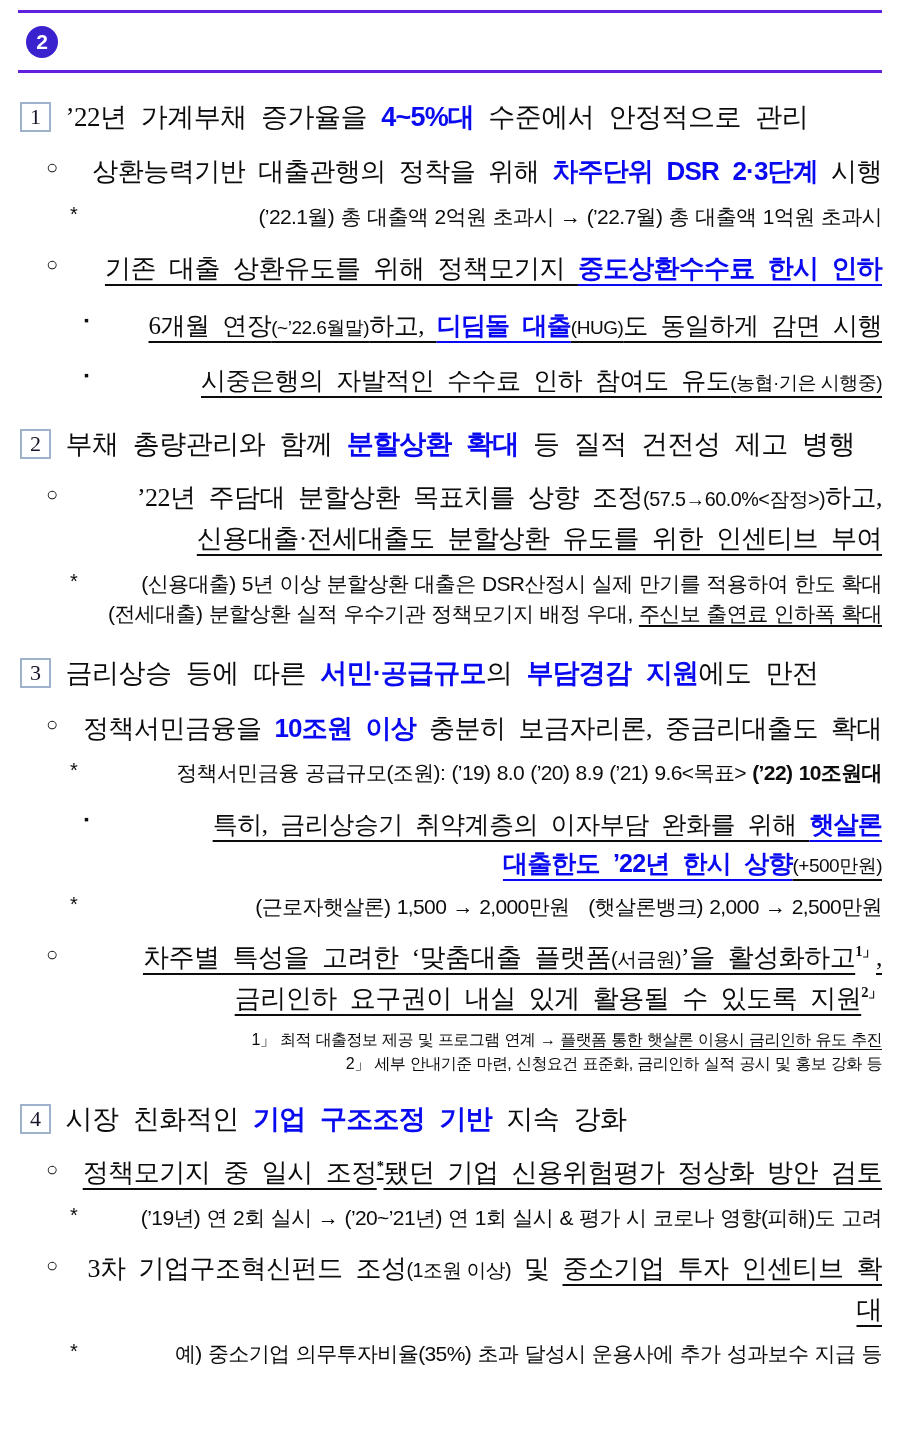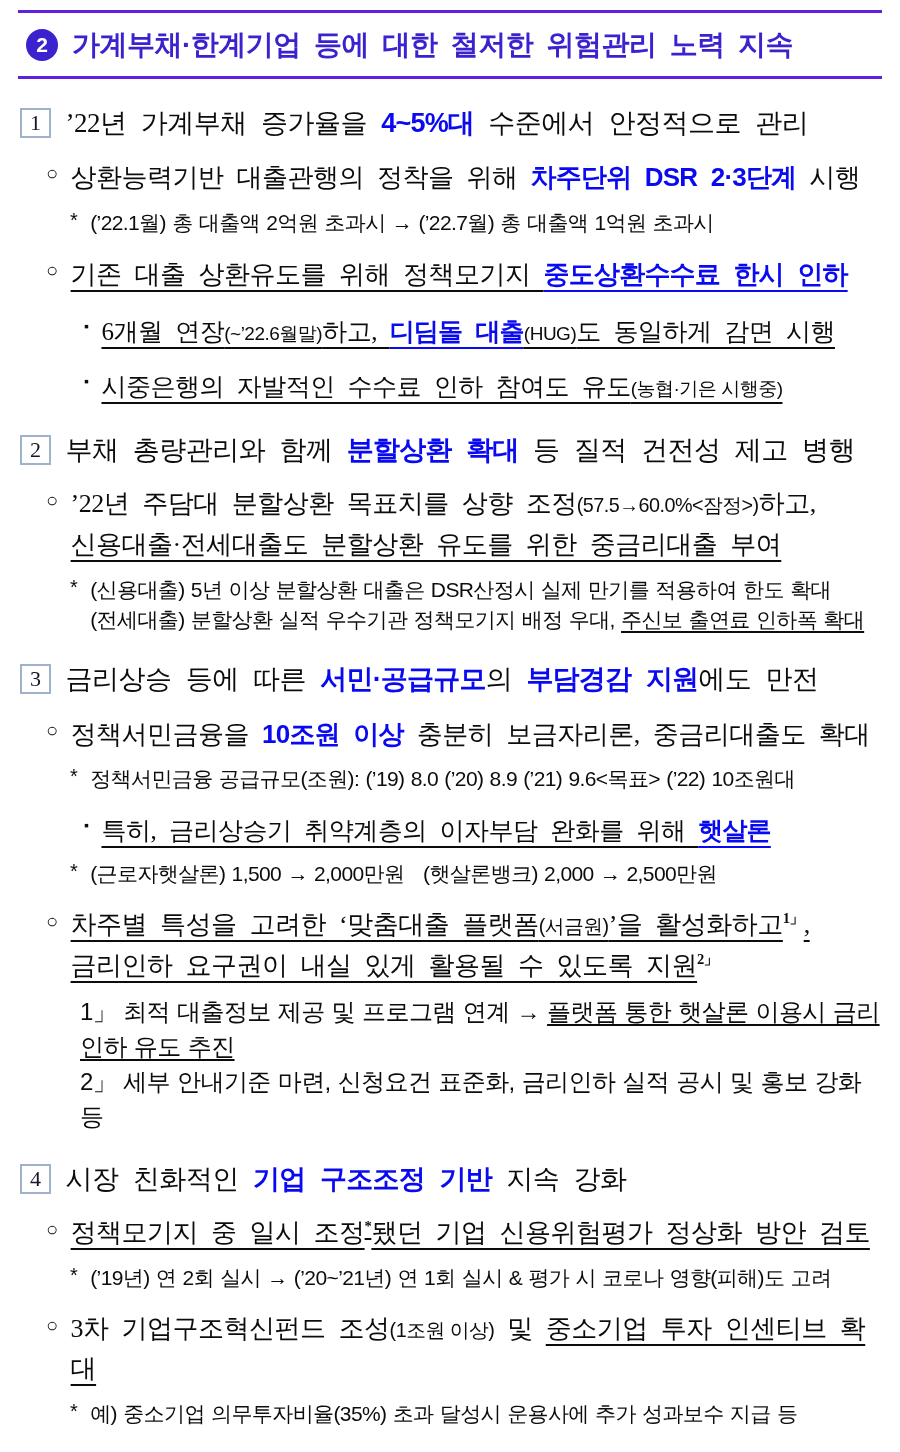--- a/index.html
+++ b/index.html
@@ -30,50 +30,49 @@
     flex:none;border:2px solid var(--boxborder,#9fb2cc);color:#15152a;
     font-size:22px;line-height:26px;padding:0 8px;margin-top:3px;
     font-family:"Liberation Serif","DejaVu Serif",serif;
   }
   .item{display:flex;gap:13px;align-items:flex-start;}
   .item .content{flex:1;min-width:0;}
   .item.circle{margin:16px 0 0 28px;font-size:26px;letter-spacing:-0.5px;}
   .item.square{margin:16px 0 0 66px;font-size:25px;letter-spacing:-0.5px;}
   .item.footnote{margin:9px 0 0 52px;font-size:21px;
     font-family:"Liberation Sans","DejaVu Sans",sans-serif;letter-spacing:-0.6px;}
-  .item.note{margin:9px 0 0 62px;font-size:24px;
+  .item.note{margin:9px 0 0 62px;font-size:16px;
     font-family:"Liberation Sans","DejaVu Sans",sans-serif;letter-spacing:-0.6px;}
-  .line{line-height:1.56;}
+  .line{line-height:1.56;text-align:right;}
   .circle .line,.square .line{word-spacing:7px;}
   .footnote .line,.note .line{line-height:1.45;word-spacing:1px;}
   .bullet{flex:none;}
   .bullet.glyph-circle{font-size:20px;margin-top:5px;}
   .bullet.glyph-square{font-size:14px;margin-top:7px;}
   .bullet.glyph-star{font-size:20px;margin-top:1px;}
   
   .seg{white-space:pre-wrap;}
   .seg.blue{color:var(--blue,#0a0af0);font-weight:700;
     font-family:"Liberation Sans","DejaVu Sans",sans-serif;letter-spacing:-0.8px;}
-  .seg.bold{font-weight:400;}
+  .seg.bold{font-weight:700;}
   .seg.ul{text-decoration:underline;text-underline-offset:7px;text-decoration-thickness:1.5px;}
   .footnote .seg.ul,.note .seg.ul{text-underline-offset:4px;text-decoration:underline;}
   .seg.sm{font-size:76%;font-family:"Liberation Sans","DejaVu Sans",sans-serif;letter-spacing:-0.5px;word-spacing:0;}
   .seg.sup{vertical-align:super;font-size:56%;font-weight:700;}
 </style>
 </head>
 <body>
 
 <div class="page">
   <header>
     <div class="rule"></div>
     <div class="banner-row">
       <span class="badge">
         <span>2</span>
       </span>
-      <h1 class="banner-title">가계부채·한계기업 등에 대한 철저한 위험관리 노력 지속</h1>
     </div>
     <div class="rule"></div>
   </header>
 
   <main id="doc">
       <section class="sec">
         <div class="sec-heading">
           <span class="num-box">1</span>
           <span class="htext"><span class="seg">’22년 가계부채 증가율을 </span><span class="seg blue">4~5%대</span><span class="seg"> 수준에서 안정적으로 관리</span></span>
         </div>
@@ -110,21 +109,21 @@
       </section>
       <section class="sec">
         <div class="sec-heading">
           <span class="num-box">2</span>
           <span class="htext"><span class="seg">부채 총량관리와 함께 </span><span class="seg blue">분할상환 확대</span><span class="seg"> 등 질적 건전성 제고 병행</span></span>
         </div>
         <div class="item circle">
           <span class="bullet glyph-circle">○</span>
           <div class="content">
             <div class="line"><span class="seg">’22년 주담대 분할상환 목표치를 상향 조정</span><span class="seg sm">(57.5→60.0%&lt;잠정&gt;)</span><span class="seg">하고,</span></div>
-            <div class="line"><span class="seg ul">신용대출·전세대출도 분할상환 유도를 위한 중금리대출 부여</span></div>
+            <div class="line"><span class="seg ul">신용대출·전세대출도 분할상환 유도를 위한 인센티브 부여</span></div>
           </div>
         </div>
         <div class="item footnote">
           <span class="bullet glyph-star">*</span>
           <div class="content">
             <div class="line"><span class="seg">(신용대출) 5년 이상 분할상환 대출은 DSR산정시 실제 만기를 적용하여 한도 확대</span></div>
             <div class="line"><span class="seg">(전세대출) 분할상환 실적 우수기관 정책모기지 배정 우대, </span><span class="seg ul">주신보 출연료 인하폭 확대</span></div>
           </div>
         </div>
       </section>
@@ -142,20 +141,21 @@
         <div class="item footnote">
           <span class="bullet glyph-star">*</span>
           <div class="content">
             <div class="line"><span class="seg">정책서민금융 공급규모(조원): (’19) 8.0 (’20) 8.9 (’21) 9.6&lt;목표&gt; </span><span class="seg bold">(’22) 10조원대</span></div>
           </div>
         </div>
         <div class="item square">
           <span class="bullet glyph-square">▪</span>
           <div class="content">
             <div class="line"><span class="seg ul">특히, 금리상승기 취약계층의 이자부담 완화를 위해 </span><span class="seg blue ul">햇살론</span></div>
+            <div class="line"><span class="seg blue ul">대출한도 ’22년 한시 상향</span><span class="seg ul sm">(+500만원)</span></div>
           </div>
         </div>
         <div class="item footnote">
           <span class="bullet glyph-star">*</span>
           <div class="content">
             <div class="line"><span class="seg">(근로자햇살론) 1,500 → 2,000만원   (햇살론뱅크) 2,000 → 2,500만원</span></div>
           </div>
         </div>
         <div class="item circle">
           <span class="bullet glyph-circle">○</span>

